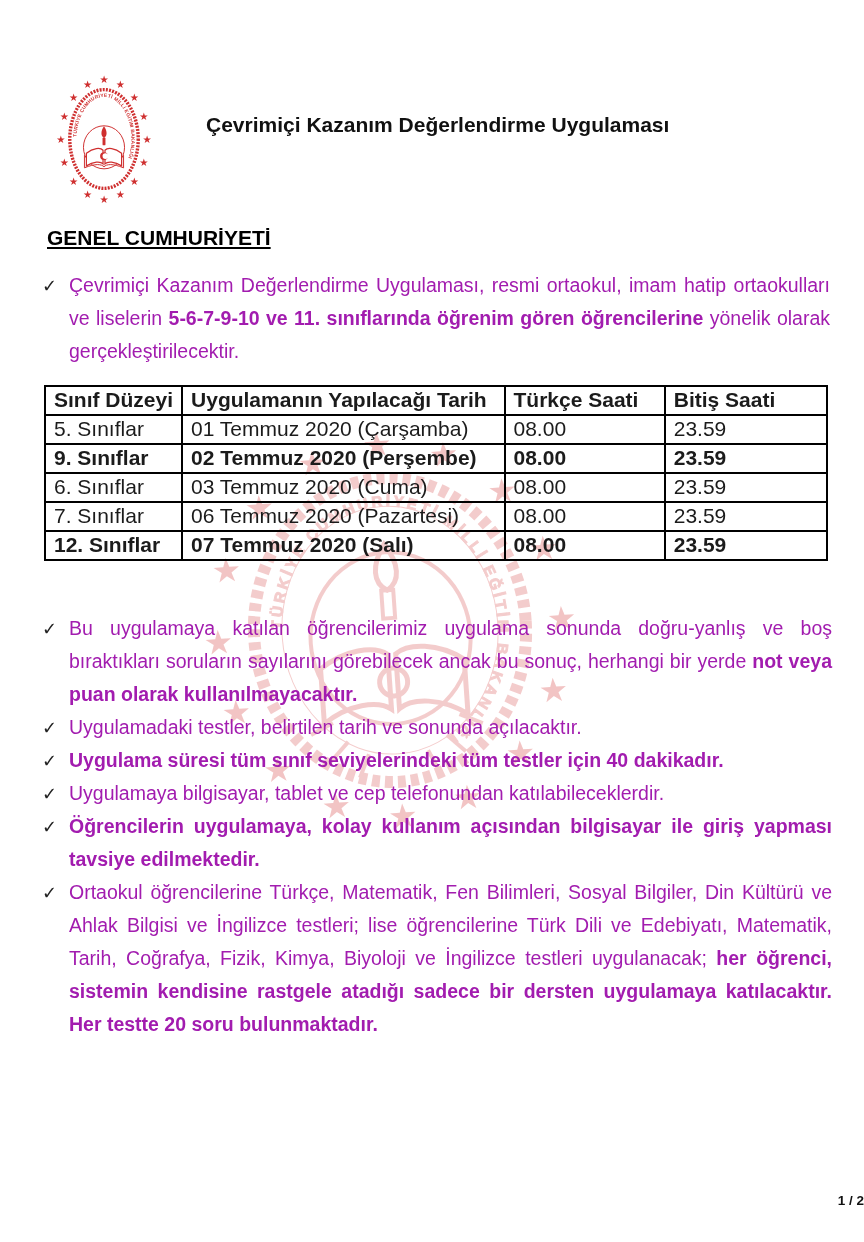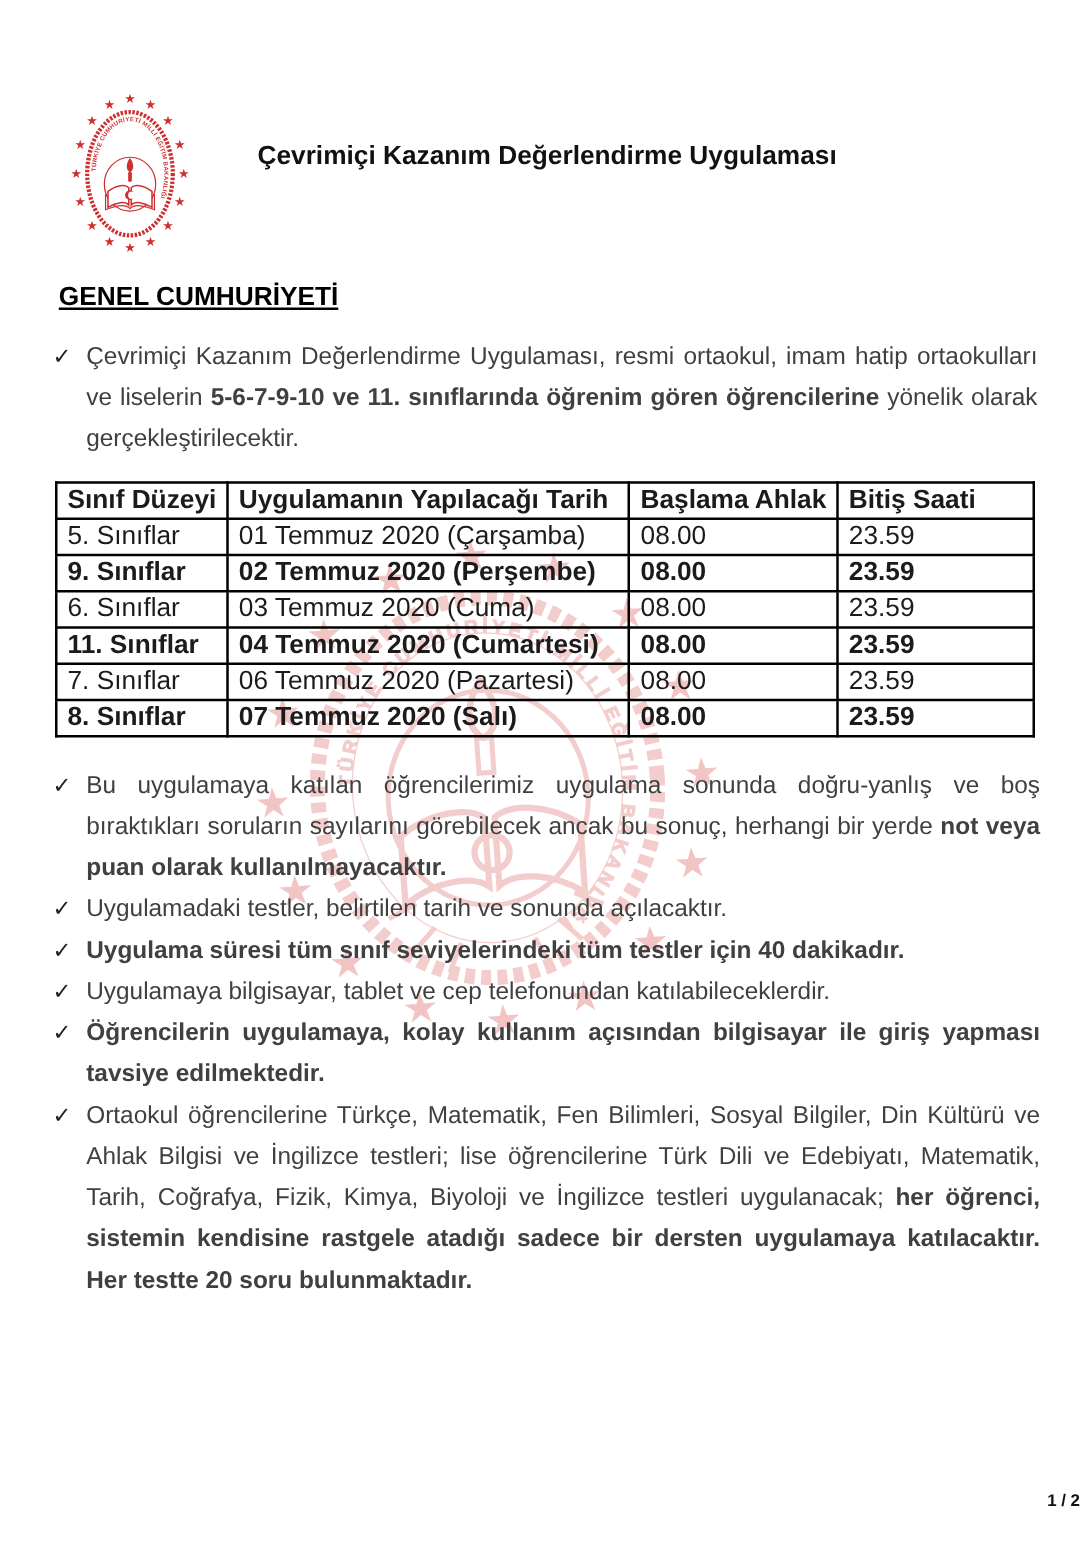--- a/index.html
+++ b/index.html
@@ -20,21 +20,21 @@
   .logo .ringtxt{fill:#cf2f2f;font-family:"Liberation Sans",sans-serif;font-weight:bold;font-size:10px;letter-spacing:.5px;}
   .title{position:absolute;left:192px;top:113px;font-size:21px;font-weight:bold;color:#111;margin-left:14px;}
 
   
   .heading{position:absolute;left:47px;top:226px;font-size:21px;font-weight:bold;text-decoration:underline;color:#000;}
 
   
   ul.blist{list-style:none;margin:0;padding:0;}
   li.bullet{display:flex;align-items:flex-start;}
   .check{flex:0 0 27px;font-family:"DejaVu Sans",sans-serif;font-size:18px;line-height:33px;color:#222;}
-  p.btext{flex:1;margin:0;font-size:19.5px;line-height:33px;text-align:justify;color:#404040;}
+  p.btext{flex:1;margin:0;font-size:19.5px;line-height:33px;text-align:justify;color:#a21caf;}
   .intro{position:absolute;left:42px;top:269px;width:788px;}
   .mainlist{position:absolute;left:42px;top:612px;width:790px;}
 
   
   table.sched{position:absolute;left:44px;top:385px;width:784px;border-collapse:collapse;font-size:21px;background:transparent;}
   .sched th,.sched td{border:2px solid #000;padding:1px 8px;text-align:left;vertical-align:top;font-weight:normal;height:25px;white-space:nowrap;}
   .sched th{font-weight:bold;}
   .sched tr.bold td{font-weight:bold;}
   .sched .c1{width:15.5%;} .sched .c2{width:41.5%;} .sched .c3{width:21%;} .sched .c4{width:22%;}
 
@@ -133,21 +133,21 @@
       <colgroup>
           <col class="c1">
           <col class="c2">
           <col class="c3">
           <col class="c4">
         </colgroup>
       <thead>
           <tr id="sched-head-row">
             <th>Sınıf Düzeyi</th>
             <th>Uygulamanın Yapılacağı Tarih</th>
-            <th>Başlama Ahlak</th>
+            <th>Türkçe Saati</th>
             <th>Bitiş Saati</th>
           </tr>
         </thead>
       <tbody id="sched-body">
           <tr>
             <td>5. Sınıflar</td>
             <td>01 Temmuz 2020 (Çarşamba)</td>
             <td>08.00</td>
             <td>23.59</td>
           </tr>
@@ -156,34 +156,28 @@
             <td>02 Temmuz 2020 (Perşembe)</td>
             <td>08.00</td>
             <td>23.59</td>
           </tr>
           <tr>
             <td>6. Sınıflar</td>
             <td>03 Temmuz 2020 (Cuma)</td>
             <td>08.00</td>
             <td>23.59</td>
           </tr>
-          <tr class="bold">
-            <td>11. Sınıflar</td>
-            <td>04 Temmuz 2020 (Cumartesi)</td>
-            <td>08.00</td>
-            <td>23.59</td>
-          </tr>
           <tr>
             <td>7. Sınıflar</td>
             <td>06 Temmuz 2020 (Pazartesi)</td>
             <td>08.00</td>
             <td>23.59</td>
           </tr>
           <tr class="bold">
-            <td>8. Sınıflar</td>
+            <td>12. Sınıflar</td>
             <td>07 Temmuz 2020 (Salı)</td>
             <td>08.00</td>
             <td>23.59</td>
           </tr>
         </tbody>
     </table>
 
     <ul class="blist mainlist" id="main-list">
         <li class="bullet">
           <span class="check">✓</span>

